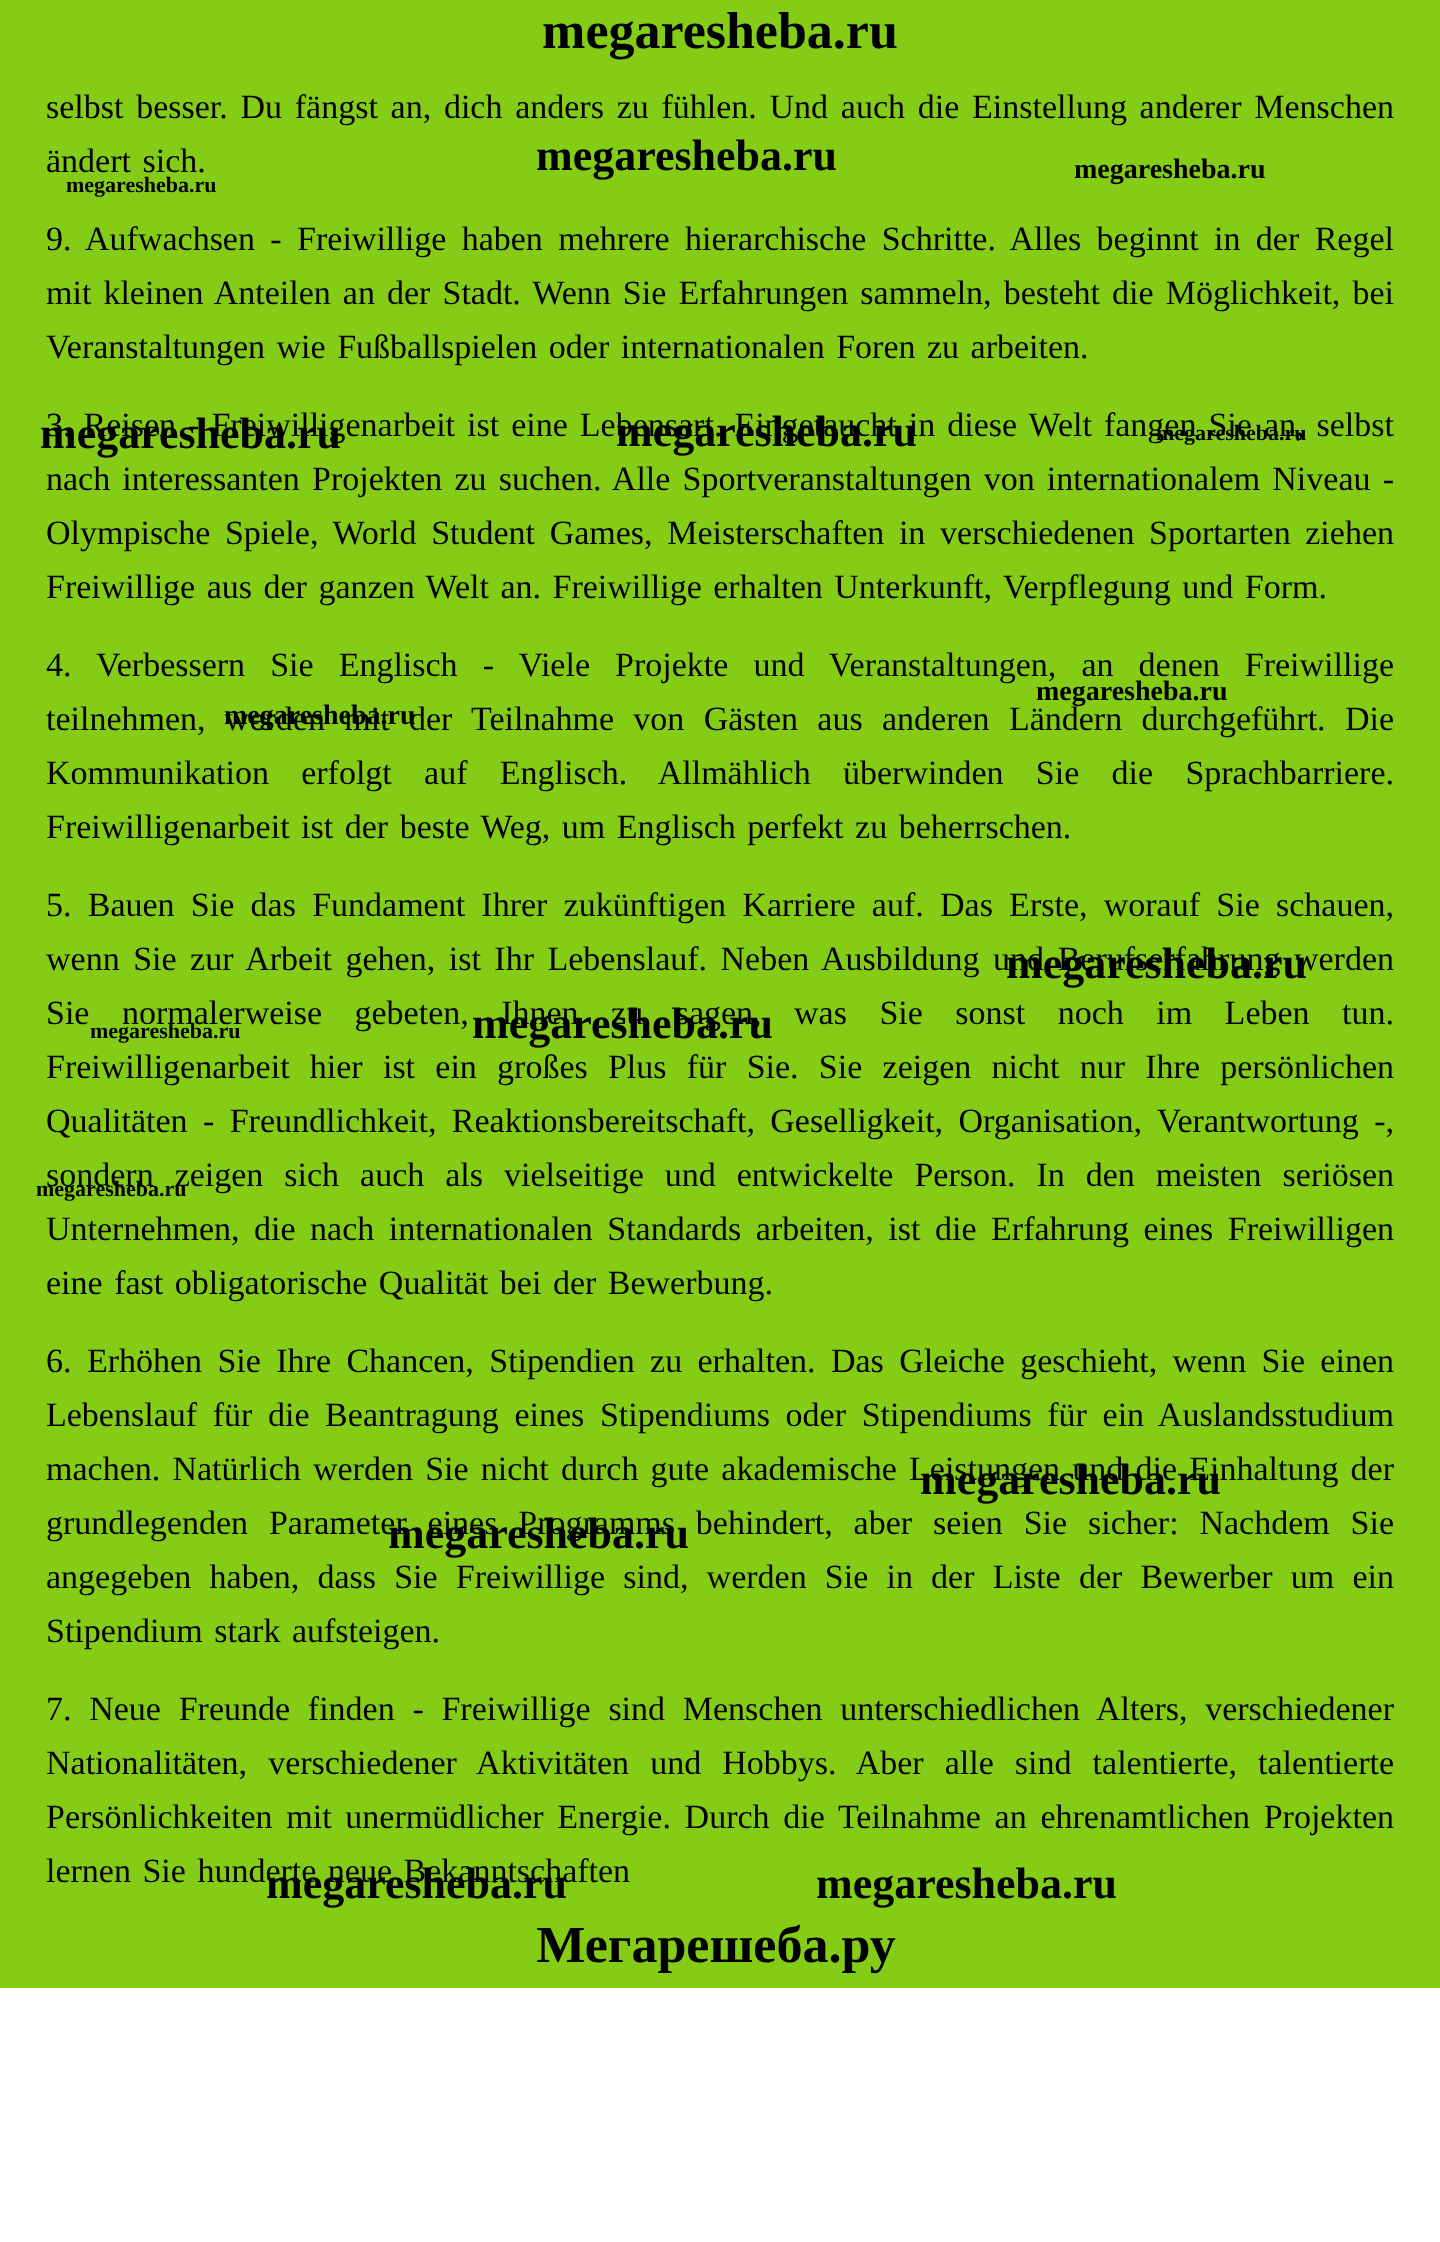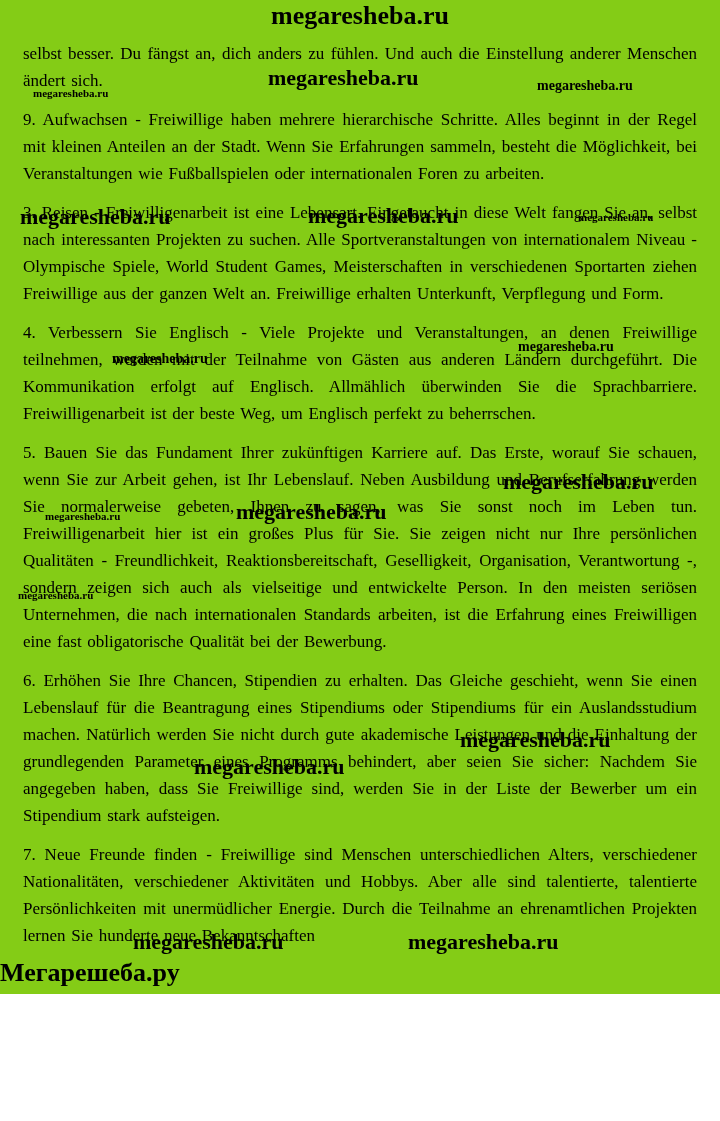--- a/index.html
+++ b/index.html
@@ -45,21 +45,21 @@
     line-height: 1.05;
   }
   .stamp.lg { font-size: 22px; }
   .stamp.md { font-size: 14px; }
   .stamp.sm { font-size: 11px; }
   .page-footer {
     position: absolute;
     left: 0;
     right: 4px;
     bottom: 6px;
-    text-align: left;
+    text-align: center;
     font-weight: bold;
     font-size: 26px;
   }
 </style>
 </head>
 <body>
 
 <div class="page">
 
   <header class="page-header">

